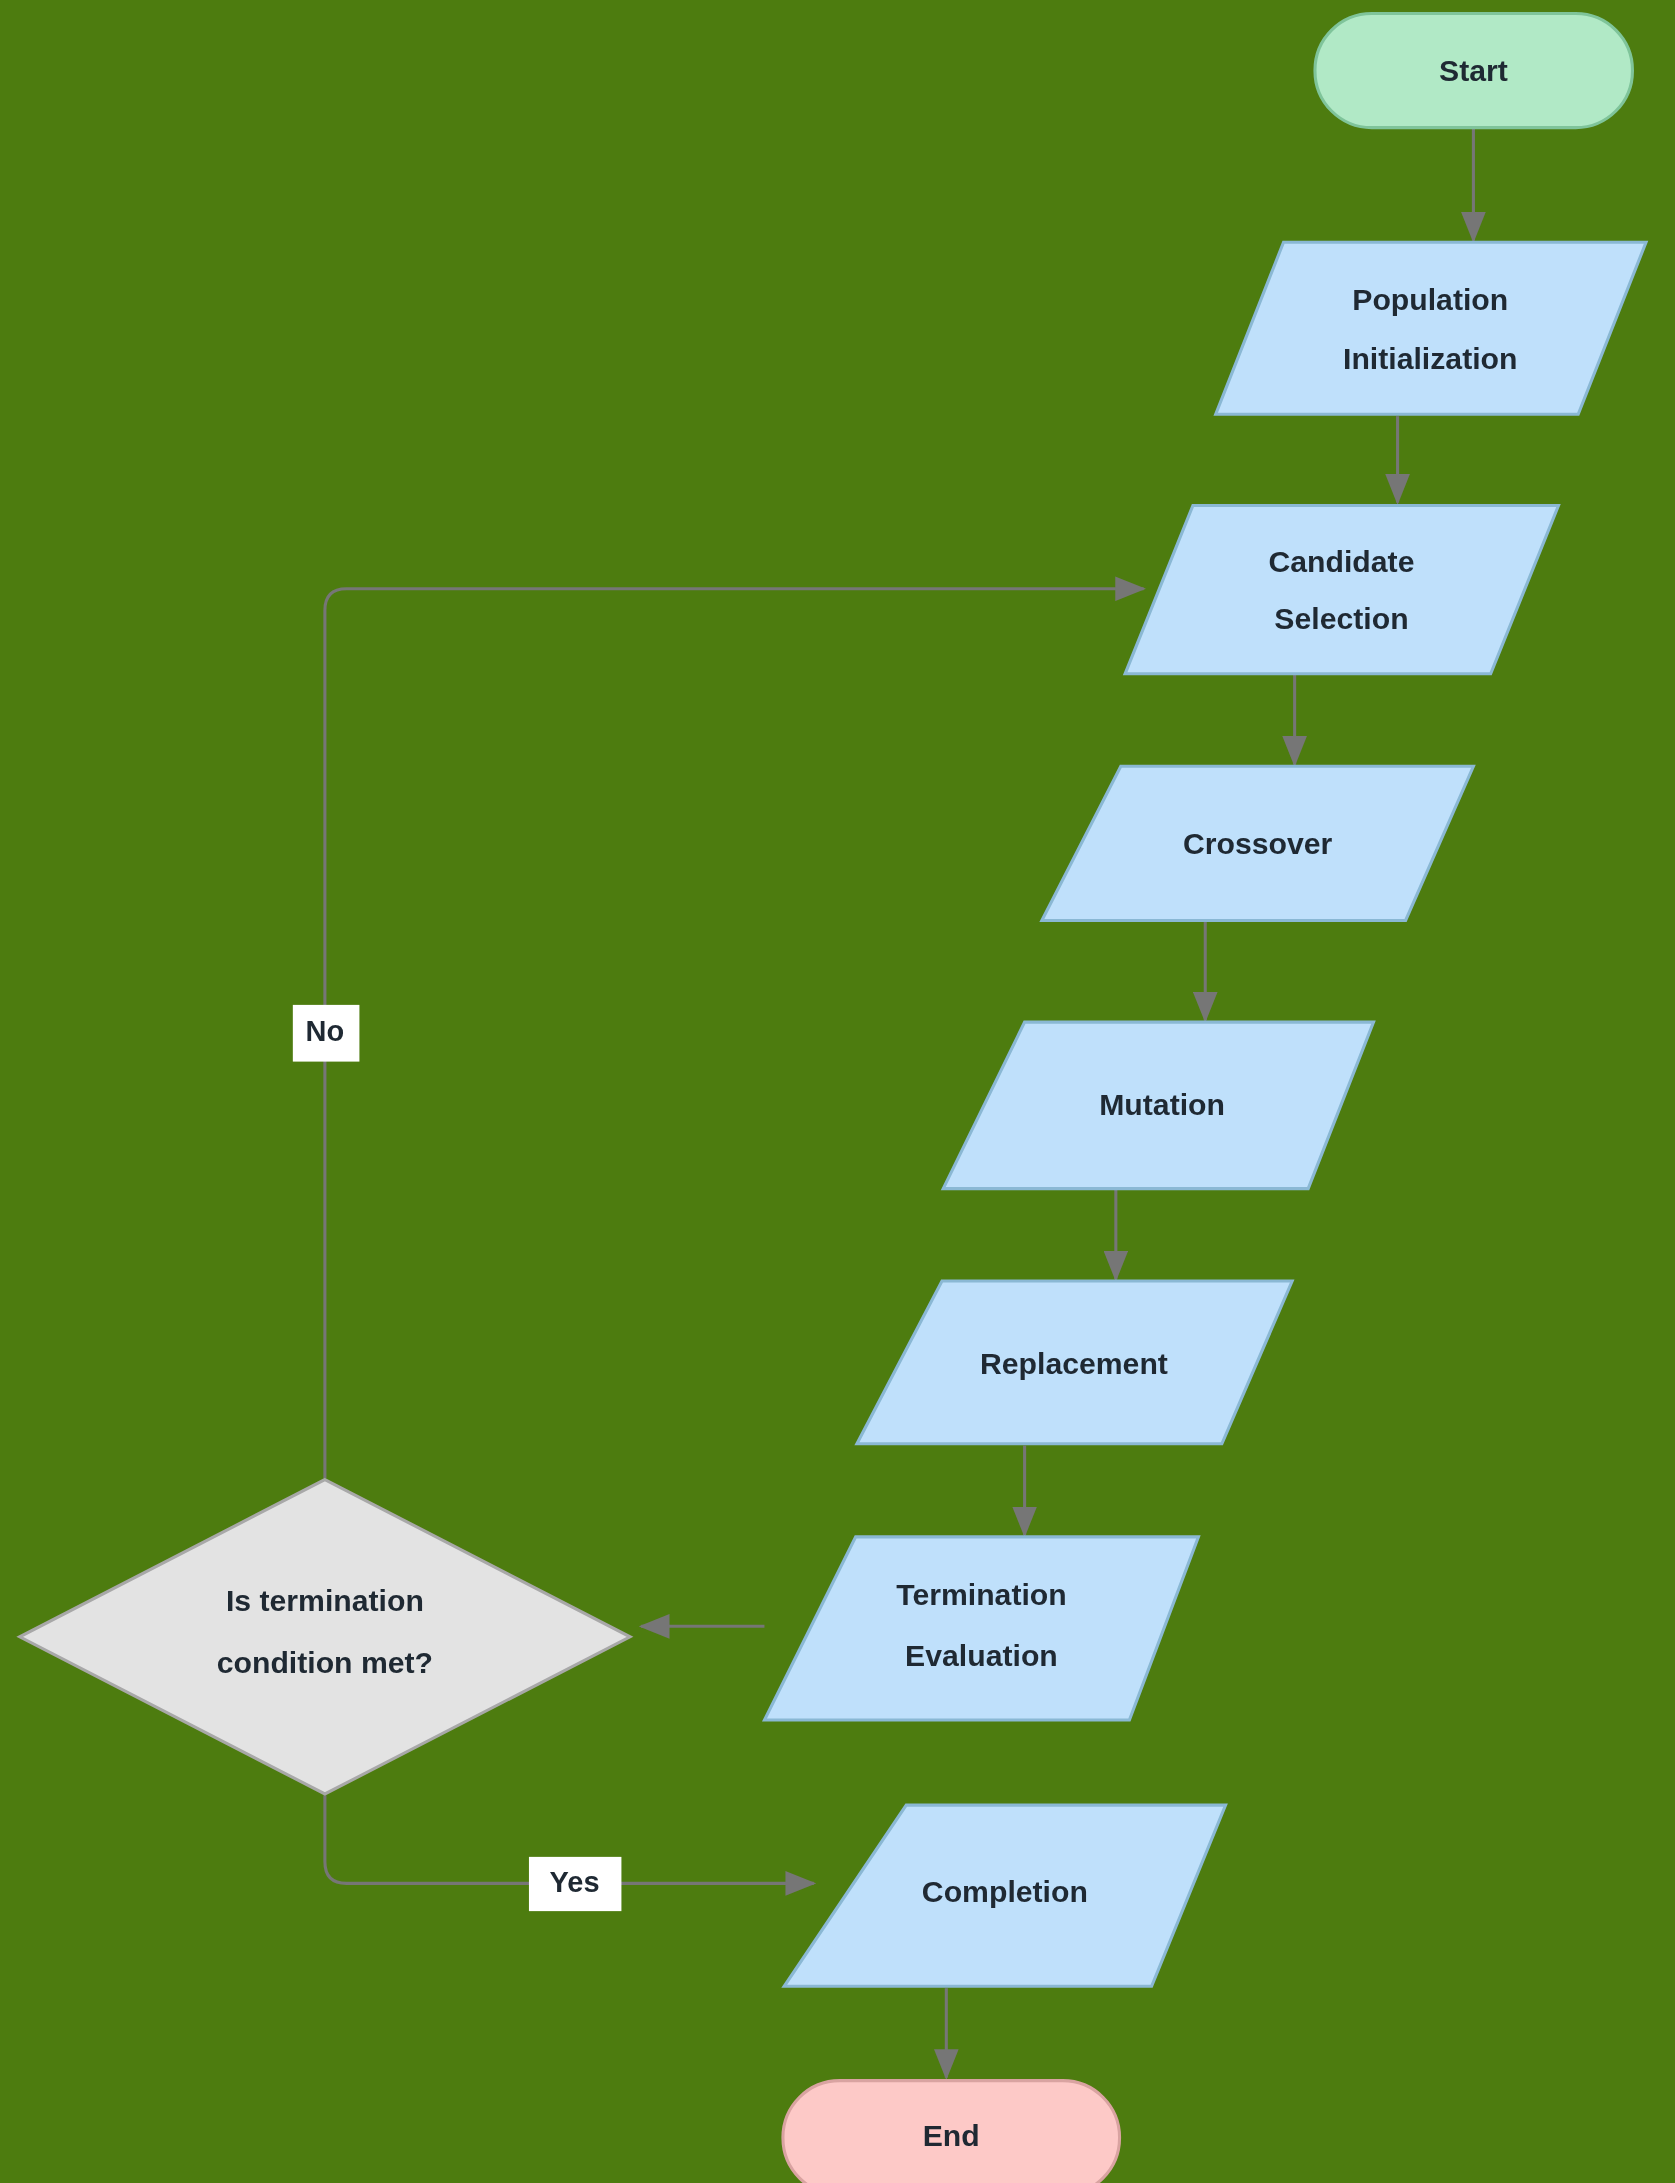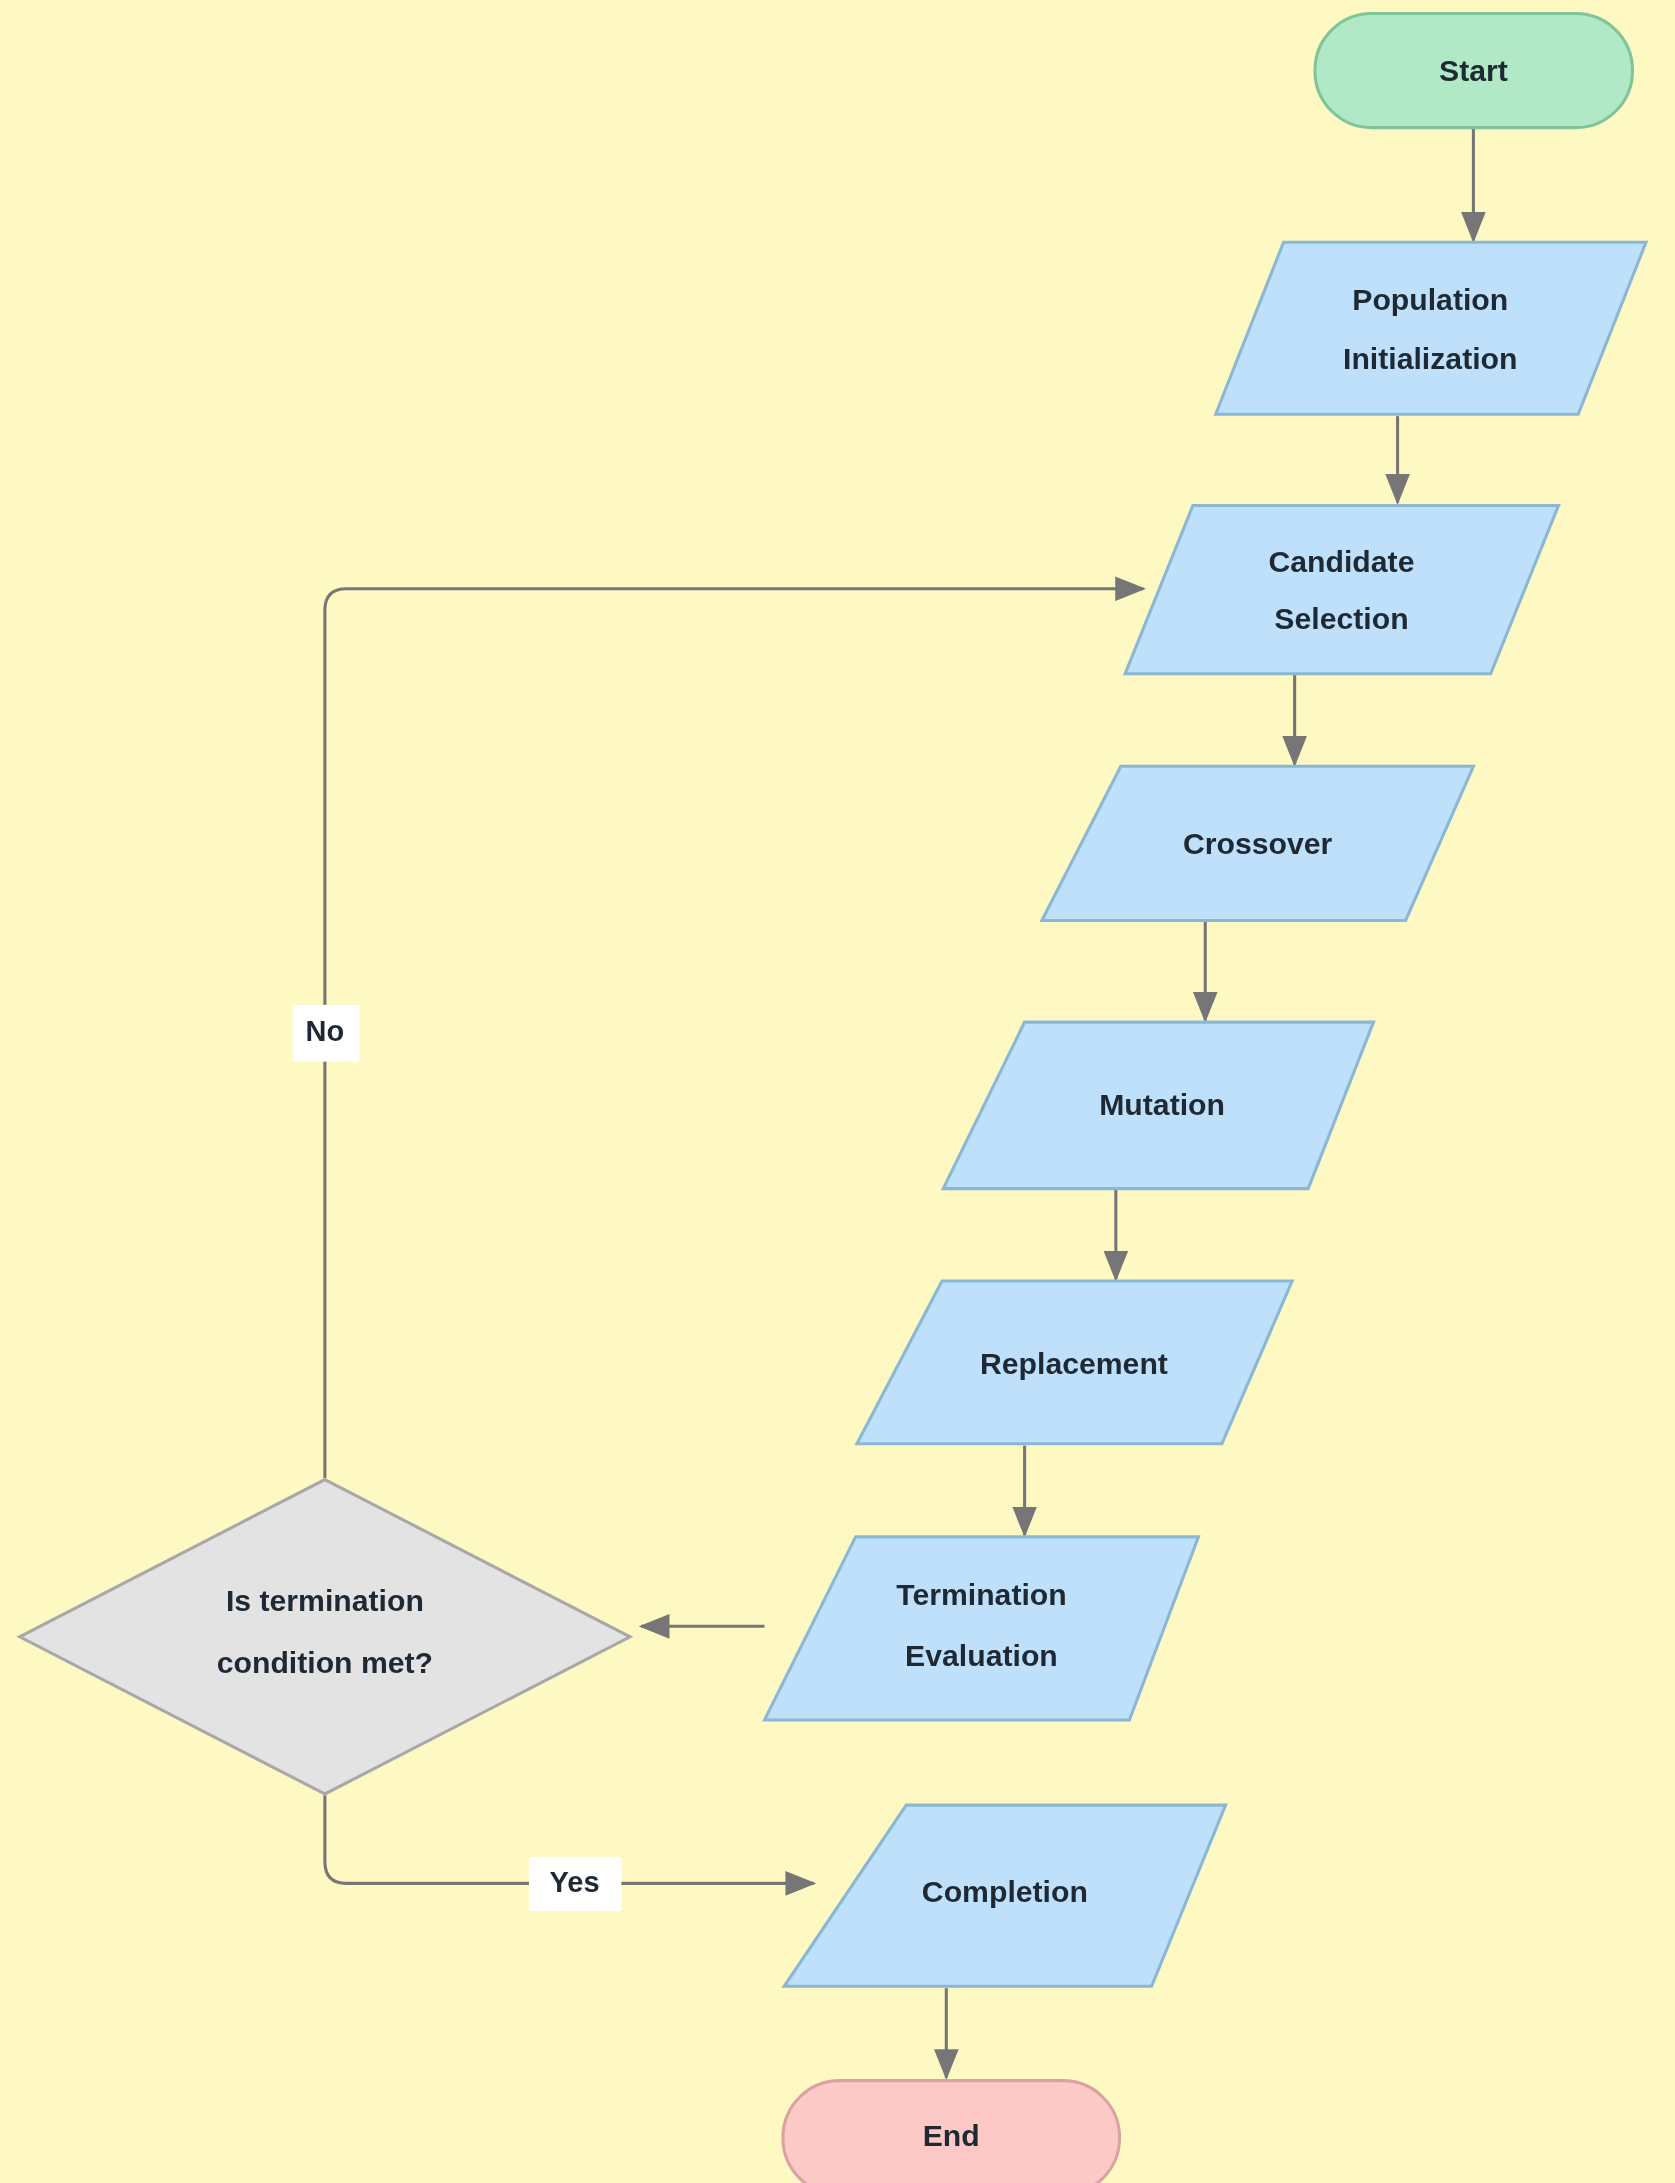--- a/index.html
+++ b/index.html
@@ -10,21 +10,21 @@
   body {
     width: 1675px;
     height: 2183px;
     font-family: "Liberation Sans", sans-serif;
     overflow: hidden;
   }
   #flowchart-root {
     position: relative;
     width: 1675px;
     height: 2183px;
-    background: #fef9c3;
+    background: #4d7c0f;
   }
   svg#flow-svg {
     display: block;
     width: 1675px;
     height: 2183px;
   }
   .node-shape {
     stroke-width: 5px;
   }
   .shape-start {

